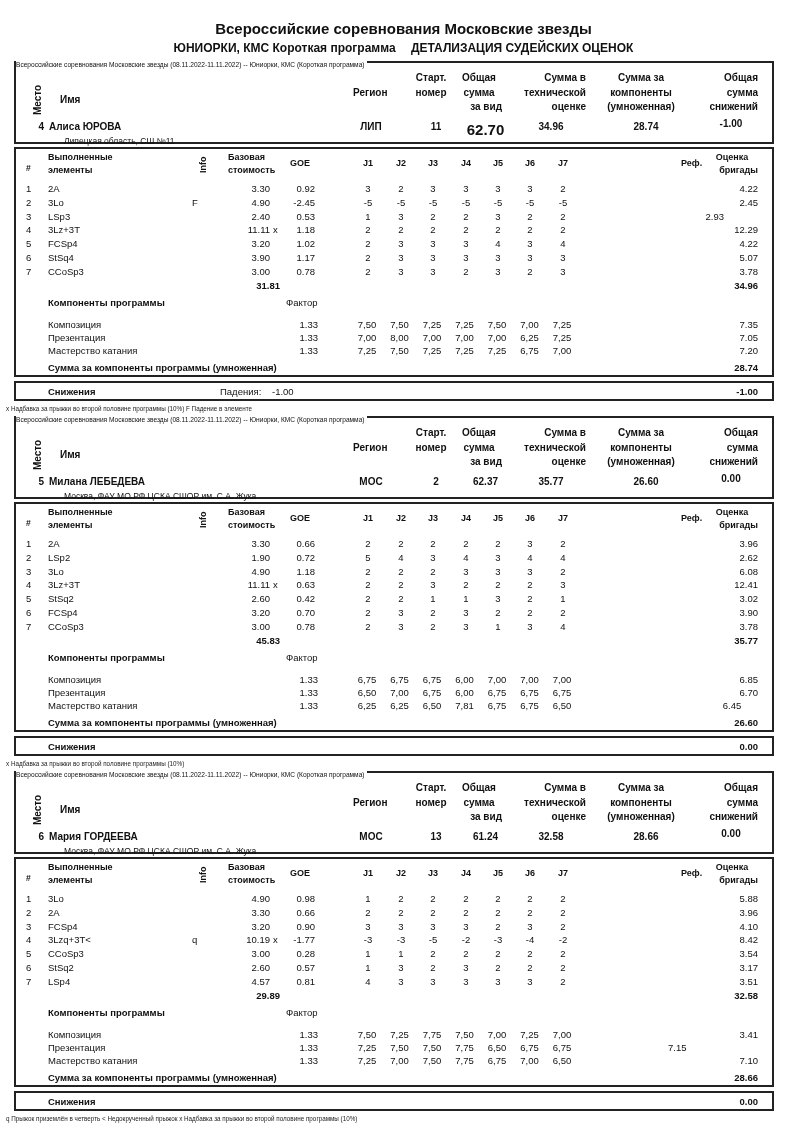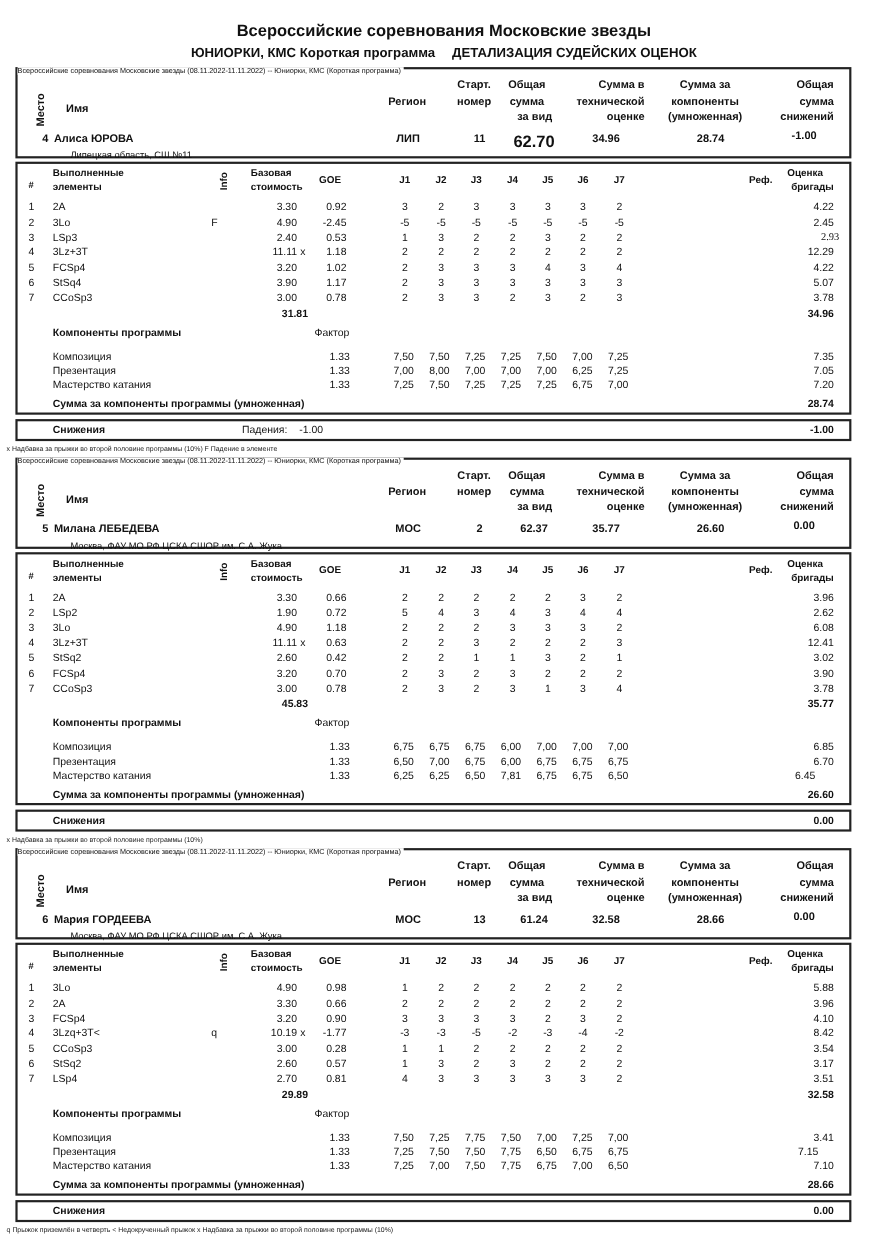--- a/index.html
+++ b/index.html
@@ -136,21 +136,21 @@
             <div class="cell" style="left: 504px; width: 20px; text-align: center;">-5</div>
             <div class="cell" style="left: 537px; width: 20px; text-align: center;">-5</div>
           </div>
           <div class="row" style="top: 61.6px;">
             <div class="cell" style="left: 10px;">3</div>
             <div class="cell" style="left: 32px;">LSp3</div>
             <div class="cell" style="left: 176px;"></div>
             <div class="cell" style="left: 210px; width: 44px; text-align: right;">2.40</div>
             <div class="cell" style="left: 257px;"></div>
             <div class="cell" style="left: 264px; width: 35px; text-align: right;">0.53</div>
-            <div class="cell" style="left: 695px; width: 52px; text-align: right; font-family: Liberation Serif, serif;">2.93</div>
+            <div class="cell" style="left: 656px; width: 52px; text-align: right;">2.93</div>
             <div class="cell" style="left: 342px; width: 20px; text-align: center;">1</div>
             <div class="cell" style="left: 375px; width: 20px; text-align: center;">3</div>
             <div class="cell" style="left: 407px; width: 20px; text-align: center;">2</div>
             <div class="cell" style="left: 440px; width: 20px; text-align: center;">2</div>
             <div class="cell" style="left: 472px; width: 20px; text-align: center;">3</div>
             <div class="cell" style="left: 504px; width: 20px; text-align: center;">2</div>
             <div class="cell" style="left: 537px; width: 20px; text-align: center;">2</div>
           </div>
           <div class="row" style="top: 75.4px;">
             <div class="cell" style="left: 10px;">4</div>
@@ -673,21 +673,21 @@
             <div class="cell" style="left: 407px; width: 20px; text-align: center;">2</div>
             <div class="cell" style="left: 440px; width: 20px; text-align: center;">3</div>
             <div class="cell" style="left: 472px; width: 20px; text-align: center;">2</div>
             <div class="cell" style="left: 504px; width: 20px; text-align: center;">2</div>
             <div class="cell" style="left: 537px; width: 20px; text-align: center;">2</div>
           </div>
           <div class="row" style="top: 116.8px;">
             <div class="cell" style="left: 10px;">7</div>
             <div class="cell" style="left: 32px;">LSp4</div>
             <div class="cell" style="left: 176px;"></div>
-            <div class="cell" style="left: 210px; width: 44px; text-align: right;">2.70</div>
+            <div class="cell" style="left: 210px; width: 44px; text-align: right;">4.57</div>
             <div class="cell" style="left: 257px;"></div>
             <div class="cell" style="left: 264px; width: 35px; text-align: right;">0.81</div>
             <div class="cell" style="left: 690px; width: 52px; text-align: right;">3.51</div>
             <div class="cell" style="left: 342px; width: 20px; text-align: center;">4</div>
             <div class="cell" style="left: 375px; width: 20px; text-align: center;">3</div>
             <div class="cell" style="left: 407px; width: 20px; text-align: center;">3</div>
             <div class="cell" style="left: 440px; width: 20px; text-align: center;">3</div>
             <div class="cell" style="left: 472px; width: 20px; text-align: center;">3</div>
             <div class="cell" style="left: 504px; width: 20px; text-align: center;">3</div>
             <div class="cell" style="left: 537px; width: 20px; text-align: center;">2</div>
@@ -707,21 +707,21 @@
             <div class="cell" style="left: 370.5px; width: 26px; text-align: center;">7,25</div>
             <div class="cell" style="left: 403px; width: 26px; text-align: center;">7,75</div>
             <div class="cell" style="left: 435.5px; width: 26px; text-align: center;">7,50</div>
             <div class="cell" style="left: 468px; width: 26px; text-align: center;">7,00</div>
             <div class="cell" style="left: 500.5px; width: 26px; text-align: center;">7,25</div>
             <div class="cell" style="left: 533px; width: 26px; text-align: center;">7,00</div>
           </div>
           <div class="row cond" style="top: 183.2px;">
             <div class="cell" style="left: 32px;">Презентация</div>
             <div class="cell" style="left: 276px; width: 26px; text-align: right;">1.33</div>
-            <div class="cell" style="left: 676px; width: 52px; text-align: right;">7.15</div>
+            <div class="cell" style="left: 652px; width: 52px; ">7.15</div>
             <div class="cell" style="left: 338px; width: 26px; text-align: center;">7,25</div>
             <div class="cell" style="left: 370.5px; width: 26px; text-align: center;">7,50</div>
             <div class="cell" style="left: 403px; width: 26px; text-align: center;">7,50</div>
             <div class="cell" style="left: 435.5px; width: 26px; text-align: center;">7,75</div>
             <div class="cell" style="left: 468px; width: 26px; text-align: center;">6,50</div>
             <div class="cell" style="left: 500.5px; width: 26px; text-align: center;">6,75</div>
             <div class="cell" style="left: 533px; width: 26px; text-align: center;">6,75</div>
           </div>
           <div class="row cond" style="top: 196.4px;">
             <div class="cell" style="left: 32px;">Мастерство катания</div>

